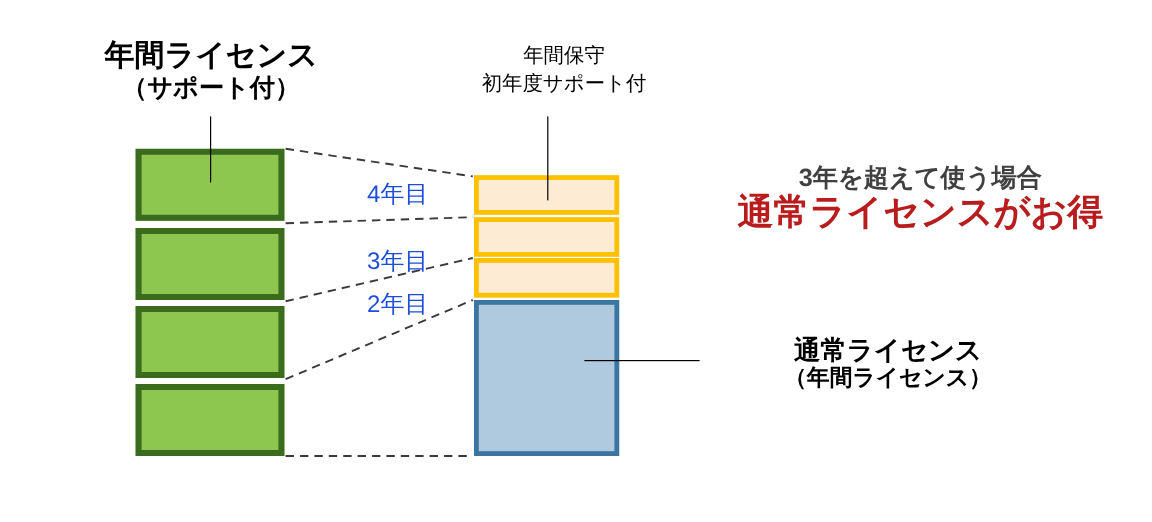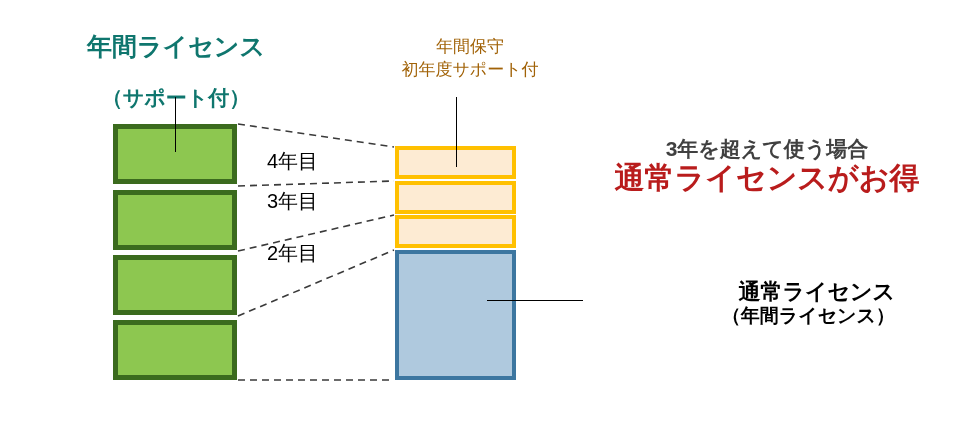--- a/index.html
+++ b/index.html
@@ -50,45 +50,45 @@
     box-sizing: border-box;
   }
 
   
   .label-annual {
     position: absolute;
     left: 62px;
     top: 32px;
     width: 228px;
     text-align: center;
-    color: #0f766e;
+    color: #000000;
     font-weight: bold;
     line-height: 1.18;
   }
   .label-annual .l1 { font-size: 25px; letter-spacing: 0px; }
-  .label-annual .l2 { font-size: 21px; margin-top: 24px; }
+  .label-annual .l2 { font-size: 21px; }
 
   .label-maint {
     position: absolute;
     left: 370px;
     top: 36px;
     width: 200px;
     text-align: center;
-    color: #a16207;
+    color: #000000;
     font-weight: normal;
     font-size: 17px;
     line-height: 1.35;
   }
 
   .label-normal {
     position: absolute;
     left: 585px;
     top: 279px;
     width: 310px;
-    text-align: right;
+    text-align: center;
     color: #000000;
     font-weight: bold;
     line-height: 1.2;
   }
   .label-normal .l1 { font-size: 22px; }
   .label-normal .l2 { font-size: 19px; }
 
   .callout {
     position: absolute;
     left: 592px;
@@ -106,23 +106,23 @@
     font-size: 30px;
     font-weight: bold;
     color: #b91c1c;
     white-space: nowrap;
   }
 
   
   .year-label {
     position: absolute;
     width: 90px;
-    text-align: left;
+    text-align: right;
     font-size: 20px;
-    color: #000000;
+    color: #1d4ed8;
     left: 267px;
   }
 
   
   .leader-v {
     position: absolute;
     width: 0;
     border-left: 1.5px solid #000000;
   }
   .leader-h {
@@ -158,21 +158,21 @@
   <div class="green-box" style="top:190px"></div>
   <div class="green-box" style="top:255px"></div>
   <div class="green-box" style="top:320px"></div>
 
   <div class="orange-box" style="top:146px"></div>
   <div class="orange-box" style="top:181px"></div>
   <div class="orange-box" style="top:215px"></div>
   <div class="blue-box"></div>
 
   <div class="year-label" style="top:148px">4年目</div>
-  <div class="year-label" style="top:188px">3年目</div>
+  <div class="year-label" style="top:204px">3年目</div>
   <div class="year-label" style="top:240px">2年目</div>
 
   <div class="label-annual">
     <div class="l1">年間ライセンス</div>
     <div class="l2">（サポート付）</div>
   </div>
   <div class="leader-v" style="left:175px; top:97px; height:55px"></div>
 
   <div class="label-maint">
     <div>年間保守</div>

